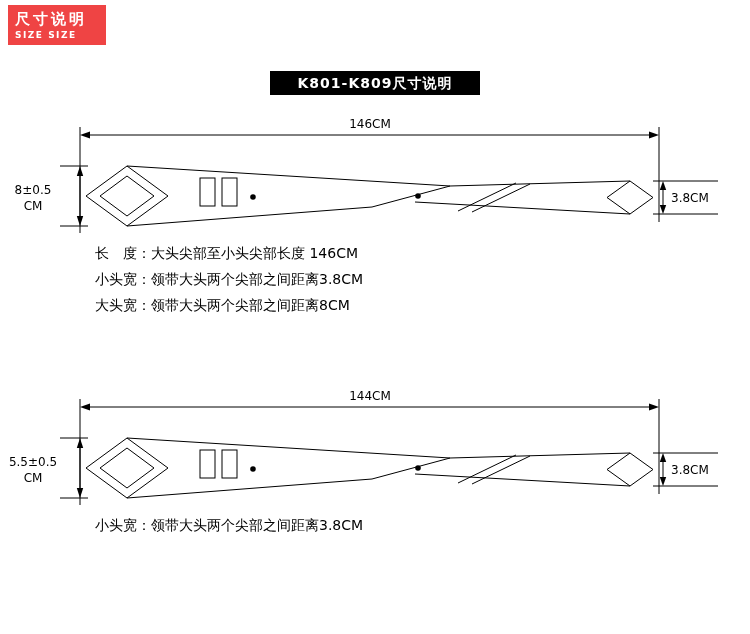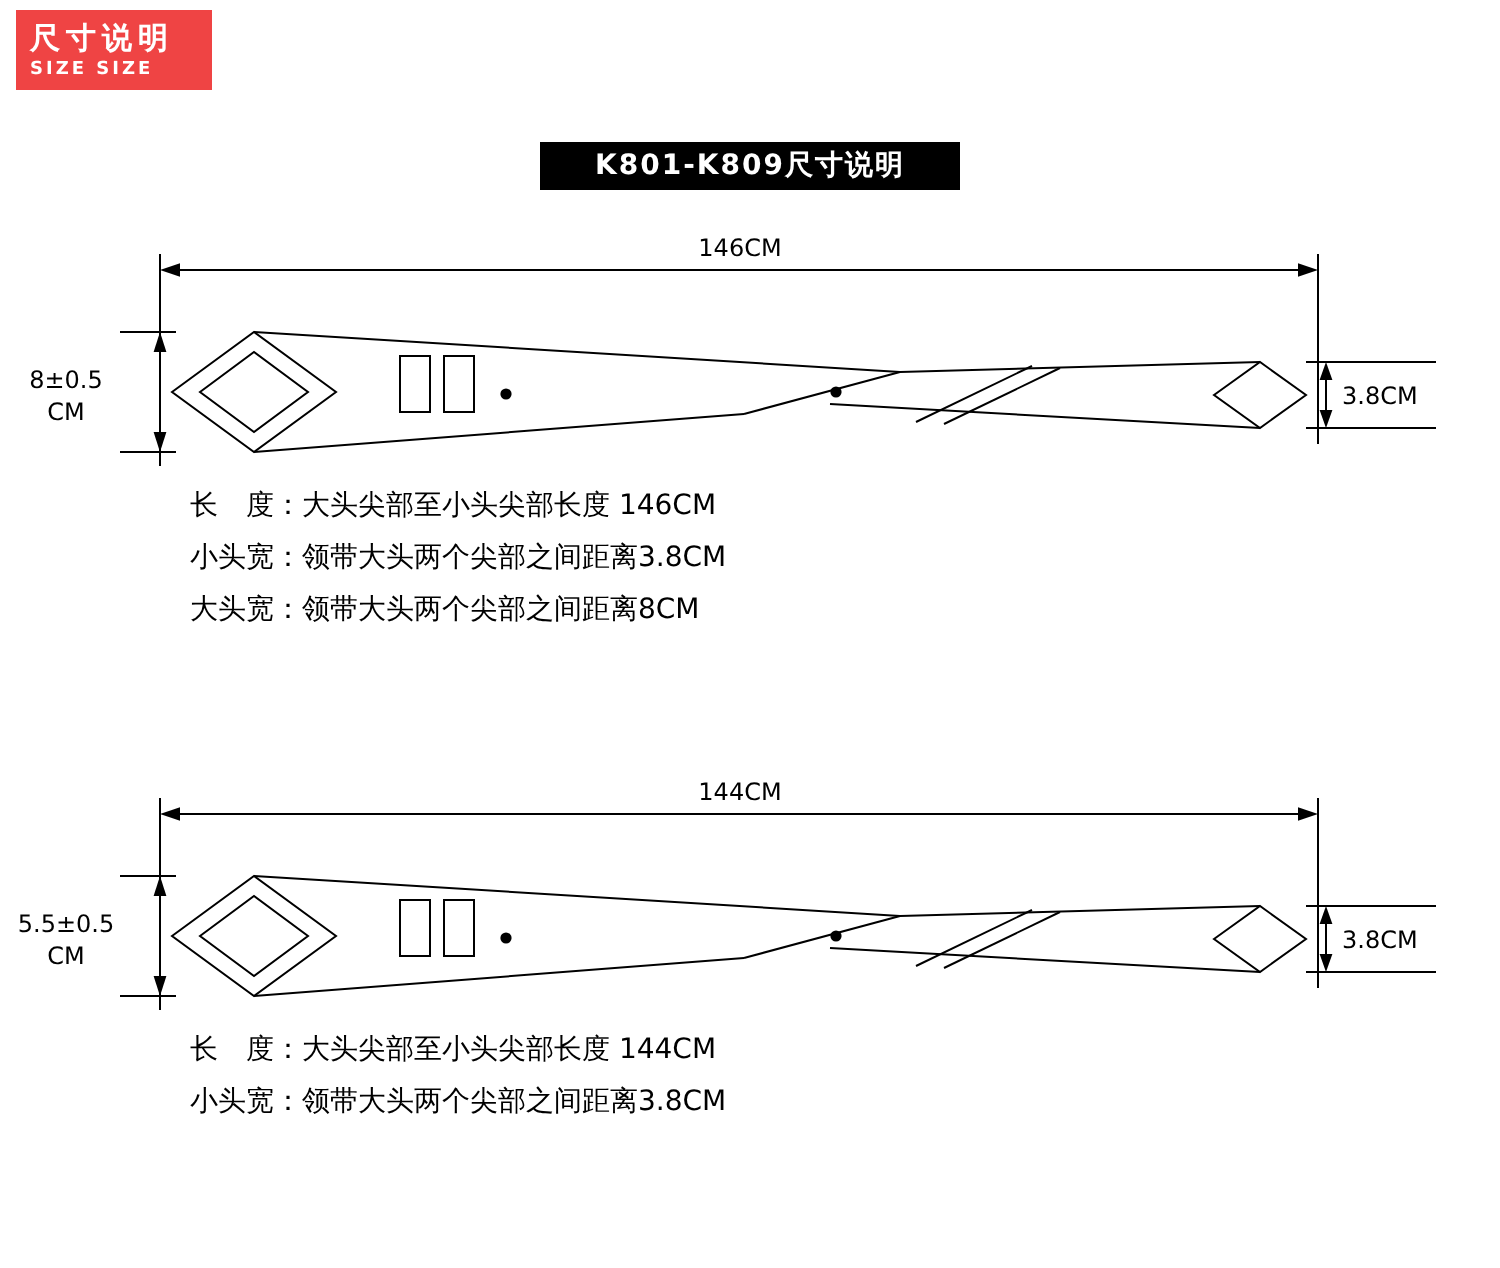--- a/index.html
+++ b/index.html
@@ -211,17 +211,16 @@
       <rect x="200" y="68" width="15" height="28"></rect>
       <rect x="222" y="68" width="15" height="28"></rect>
     </g>
     <g fill="#000" stroke="none">
       <circle cx="253" cy="87" r="2.8"></circle>
       <circle cx="418" cy="86" r="2.8"></circle>
     </g>
   </svg>
 
   <div class="notes notes-z">
-    <p>长　度：大头尖部至小头尖部长度 144CM</p>
     <p>小头宽：领带大头两个尖部之间距离3.8CM</p>
   </div>
 
 </div>
 
 </body></html>

